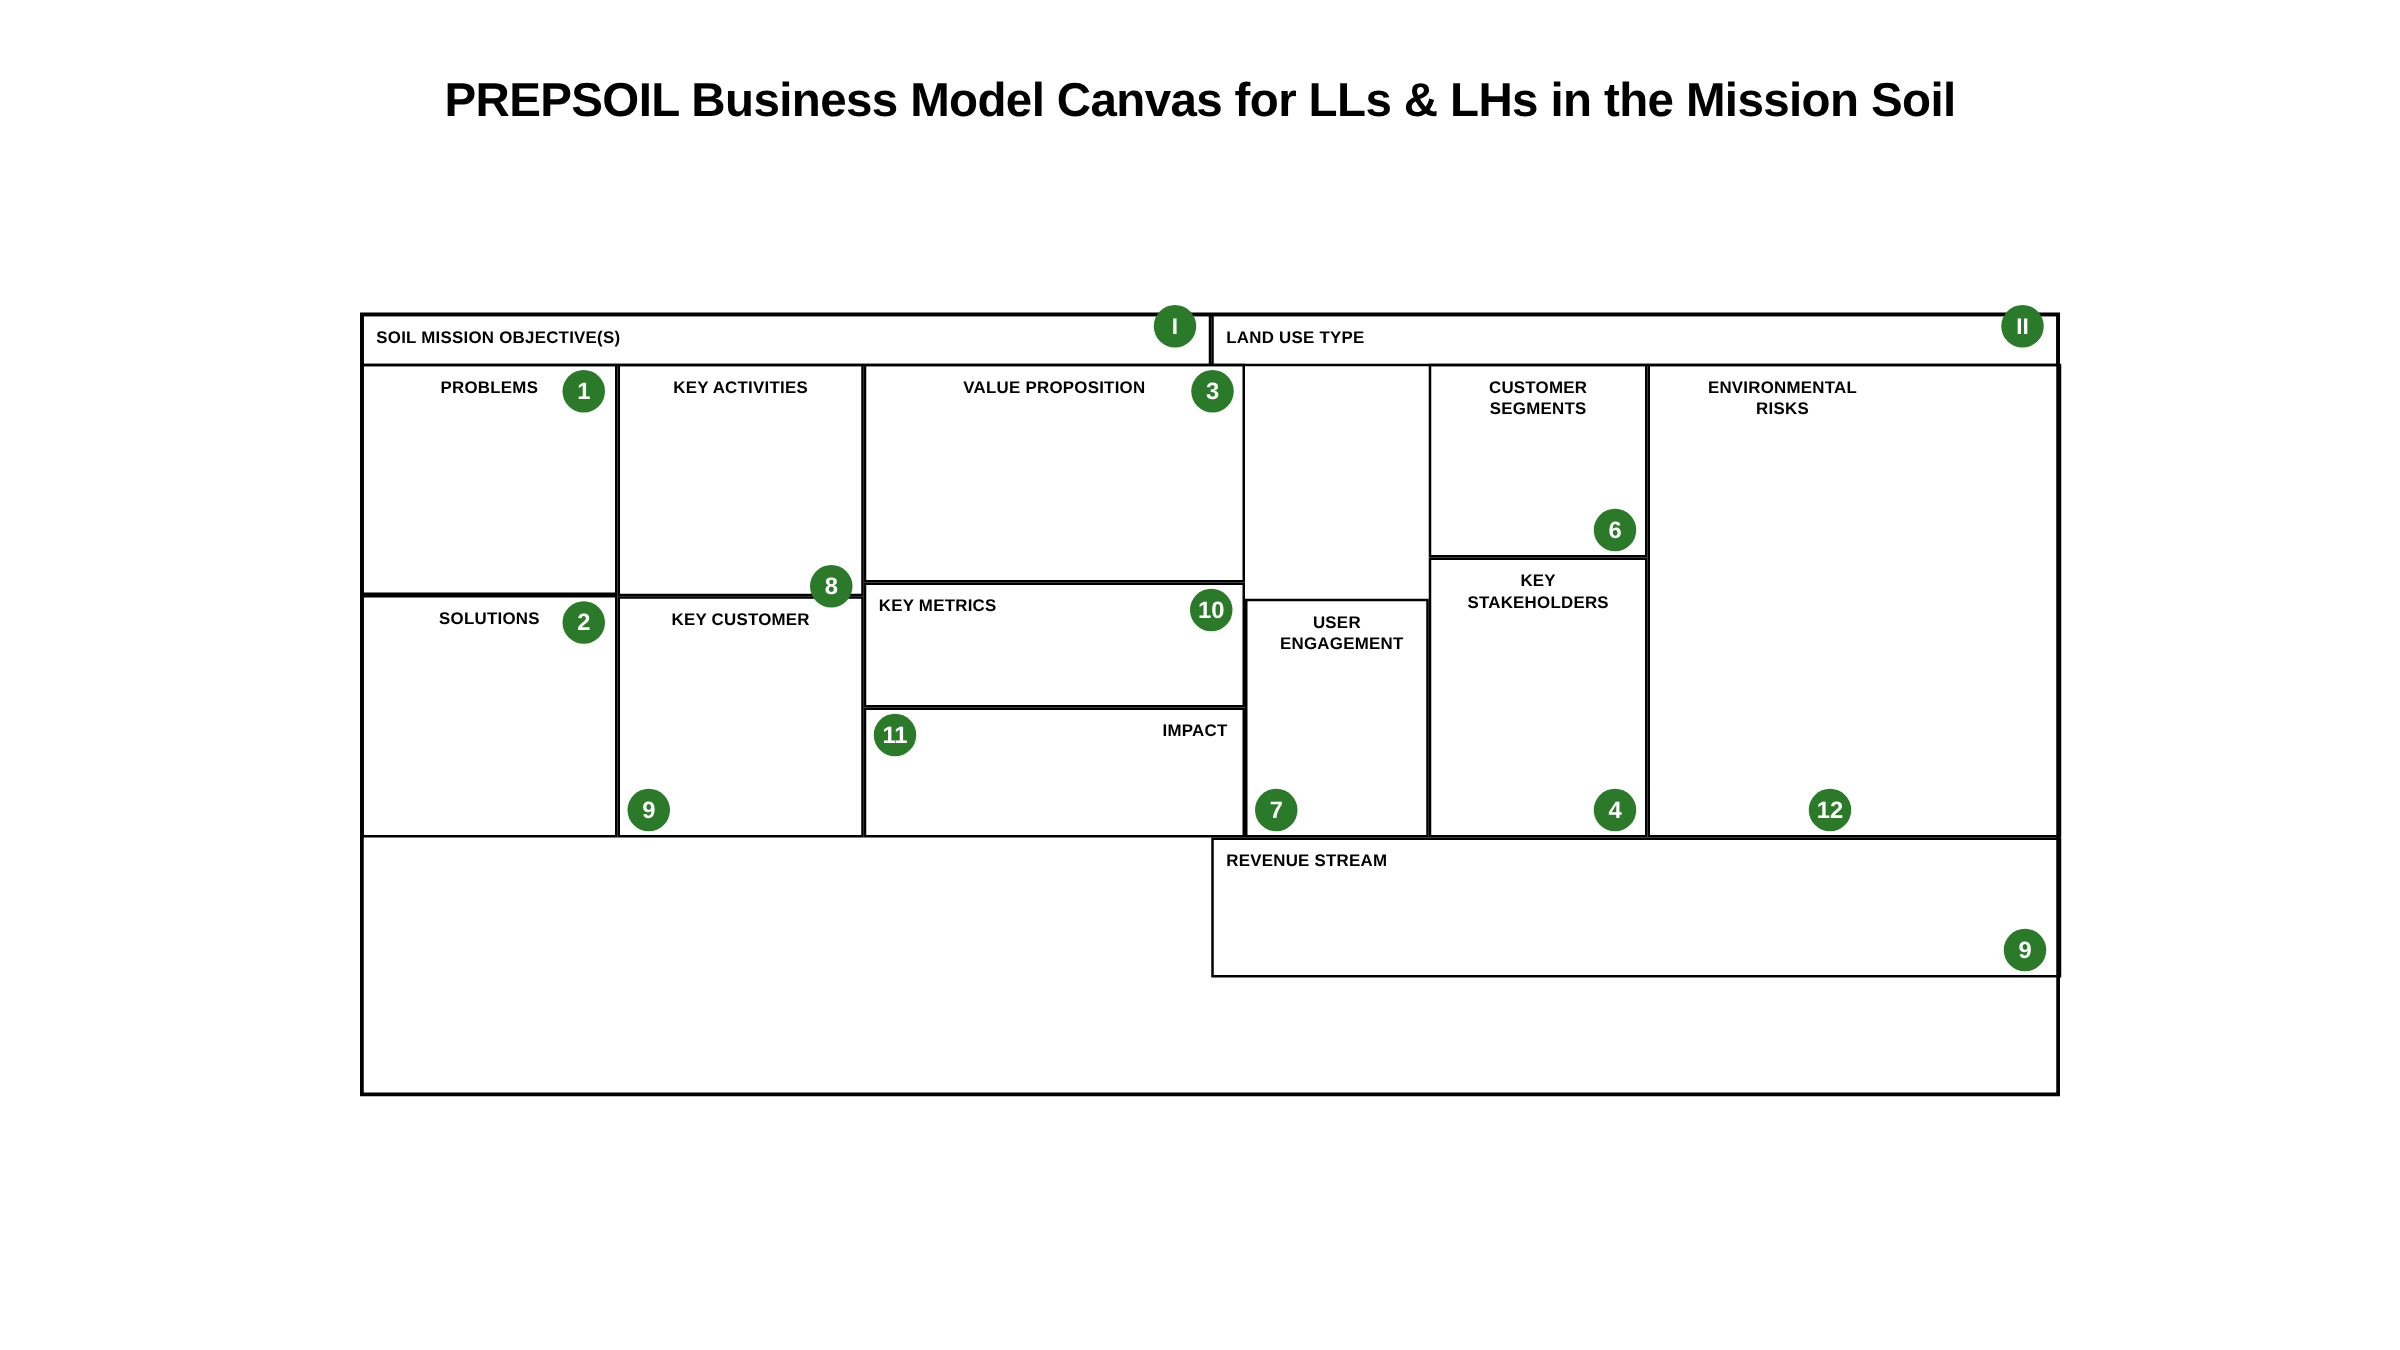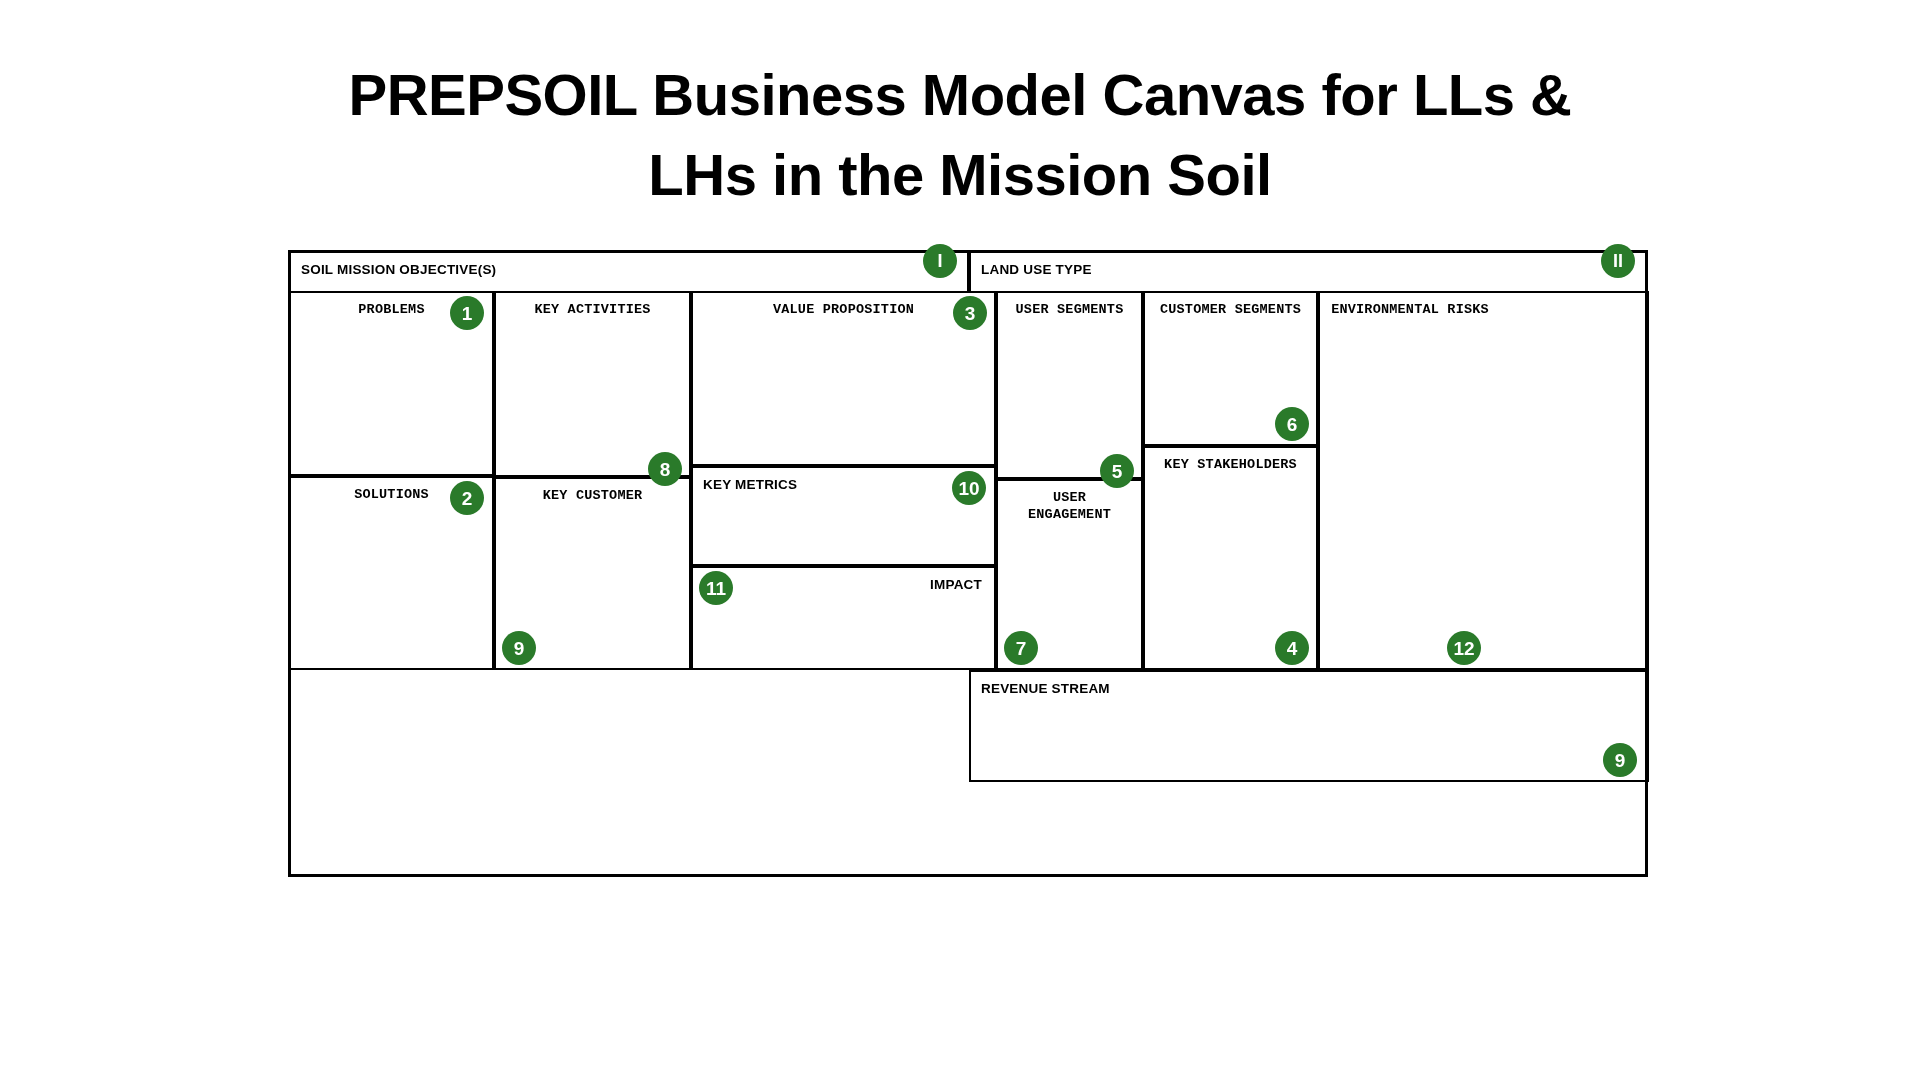--- a/index.html
+++ b/index.html
@@ -14,21 +14,21 @@
     color: #000000;
     overflow: hidden;
     position: relative;
   }
 
   
   .title {
     width: 1340px;
     margin: 55px auto 0 auto;
     text-align: center;
-    font-size: 58px;
+    font-size: 38px;
     font-weight: bold;
     line-height: 1.38;
     letter-spacing: -0.5px;
   }
 
   
   .canvas {
     position: absolute;
     left: 288px;
     top: 250px;
@@ -54,22 +54,21 @@
 
   .label-left {
     left: 10px;
     top: 9px;
   }
   .label-center {
     left: 0;
     right: 0;
     top: 9px;
     text-align: center;
-    padding: 0 10px;
-    font-family: Liberation Mono, monospace;
+    padding: 0 26px;
   }
   .label-right {
     right: 12px;
     top: 9px;
     text-align: right;
   }
 
   
   .badge {
     position: absolute;
@@ -144,24 +143,20 @@
   <div class="cell" style="left:400px; top:213px; width:305px; height:100px;">
     <div class="cell-label label-left">KEY METRICS</div>
     <div class="badge" style="right:8px; top:3px;">10</div>
   </div>
 
   <div class="cell" style="left:400px; top:313px; width:305px; height:104px;">
     <div class="cell-label label-right">IMPACT</div>
     <div class="badge" style="left:6px; top:3px;">11</div>
   </div>
 
-  <div class="cell" style="left:705px; top:38px; width:147px; height:188px;">
-    <div class="cell-label label-center">USER SEGMENTS</div>
-    <div class="badge" style="right:7px; bottom:-11px;">5</div>
-  </div>
 
   <div class="cell" style="left:705px; top:226px; width:147px; height:191px;">
     <div class="cell-label label-center">USER ENGAGEMENT</div>
     <div class="badge" style="left:6px; bottom:3px;">7</div>
   </div>
 
   <div class="cell" style="left:852px; top:38px; width:175px; height:155px;">
     <div class="cell-label label-center">CUSTOMER SEGMENTS</div>
     <div class="badge" style="right:7px; bottom:3px;">6</div>
   </div>

